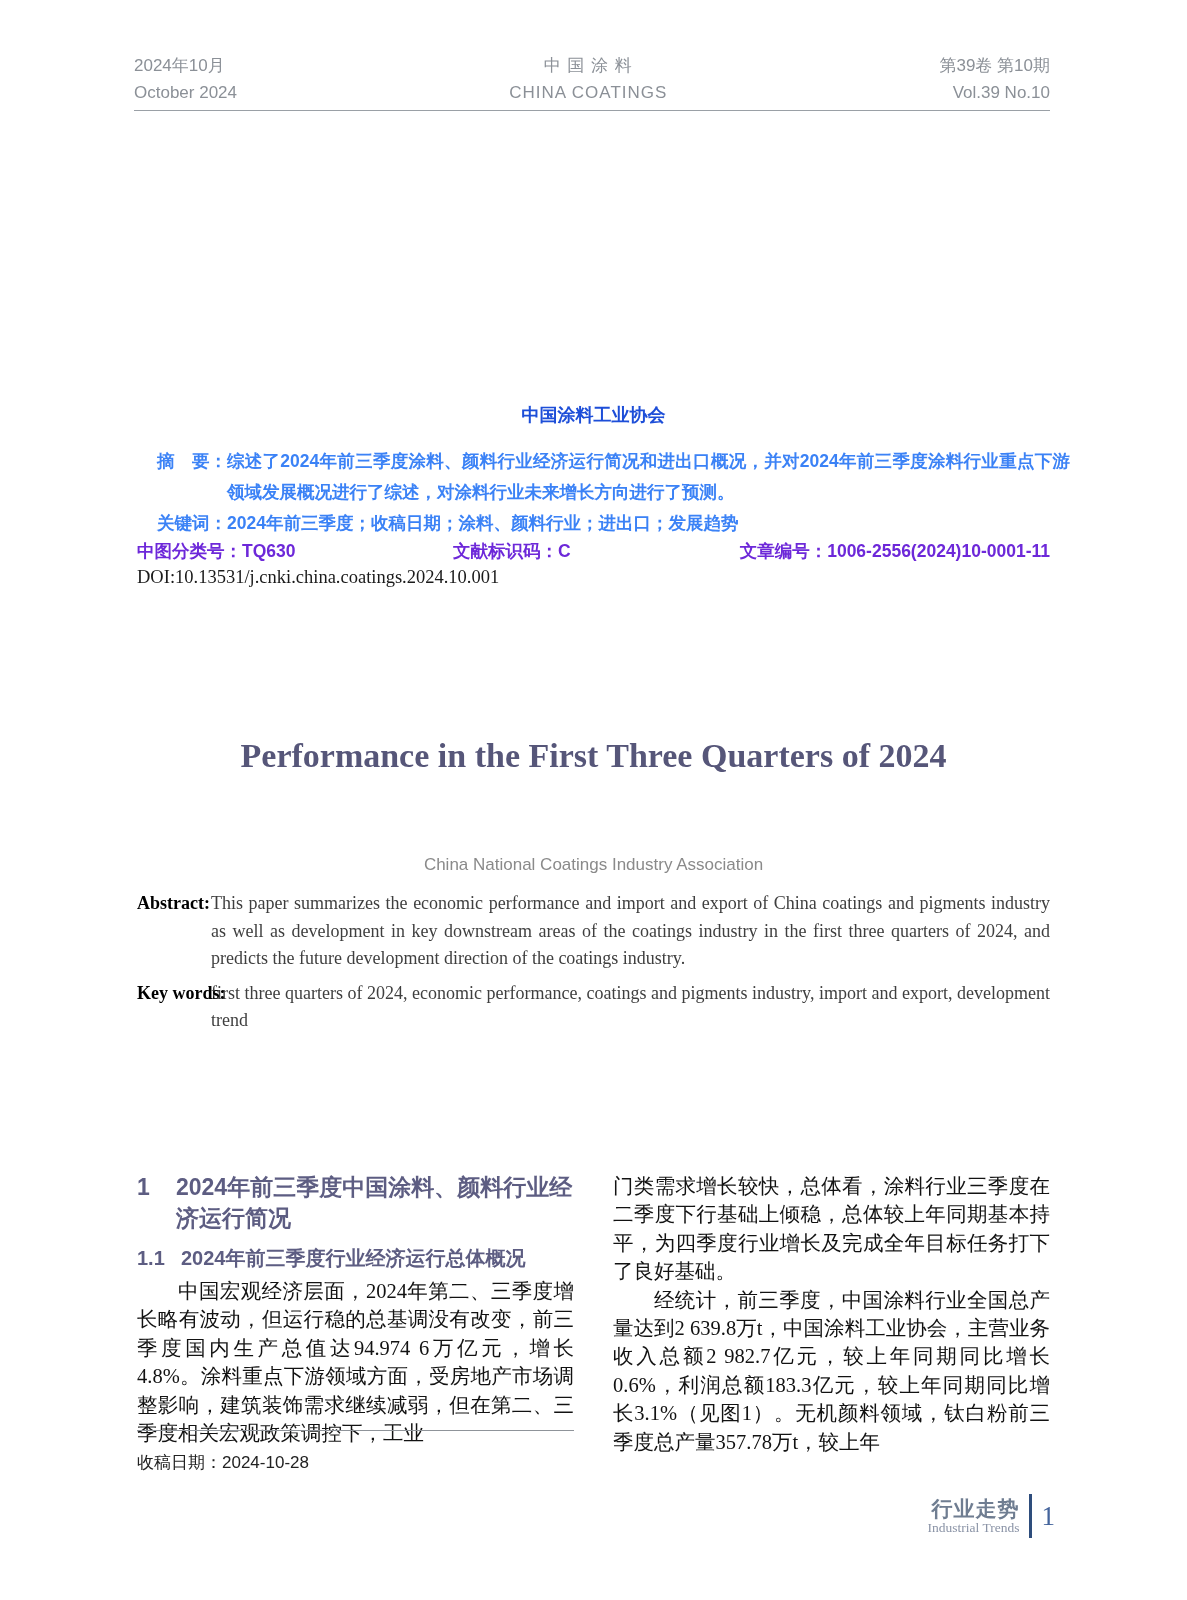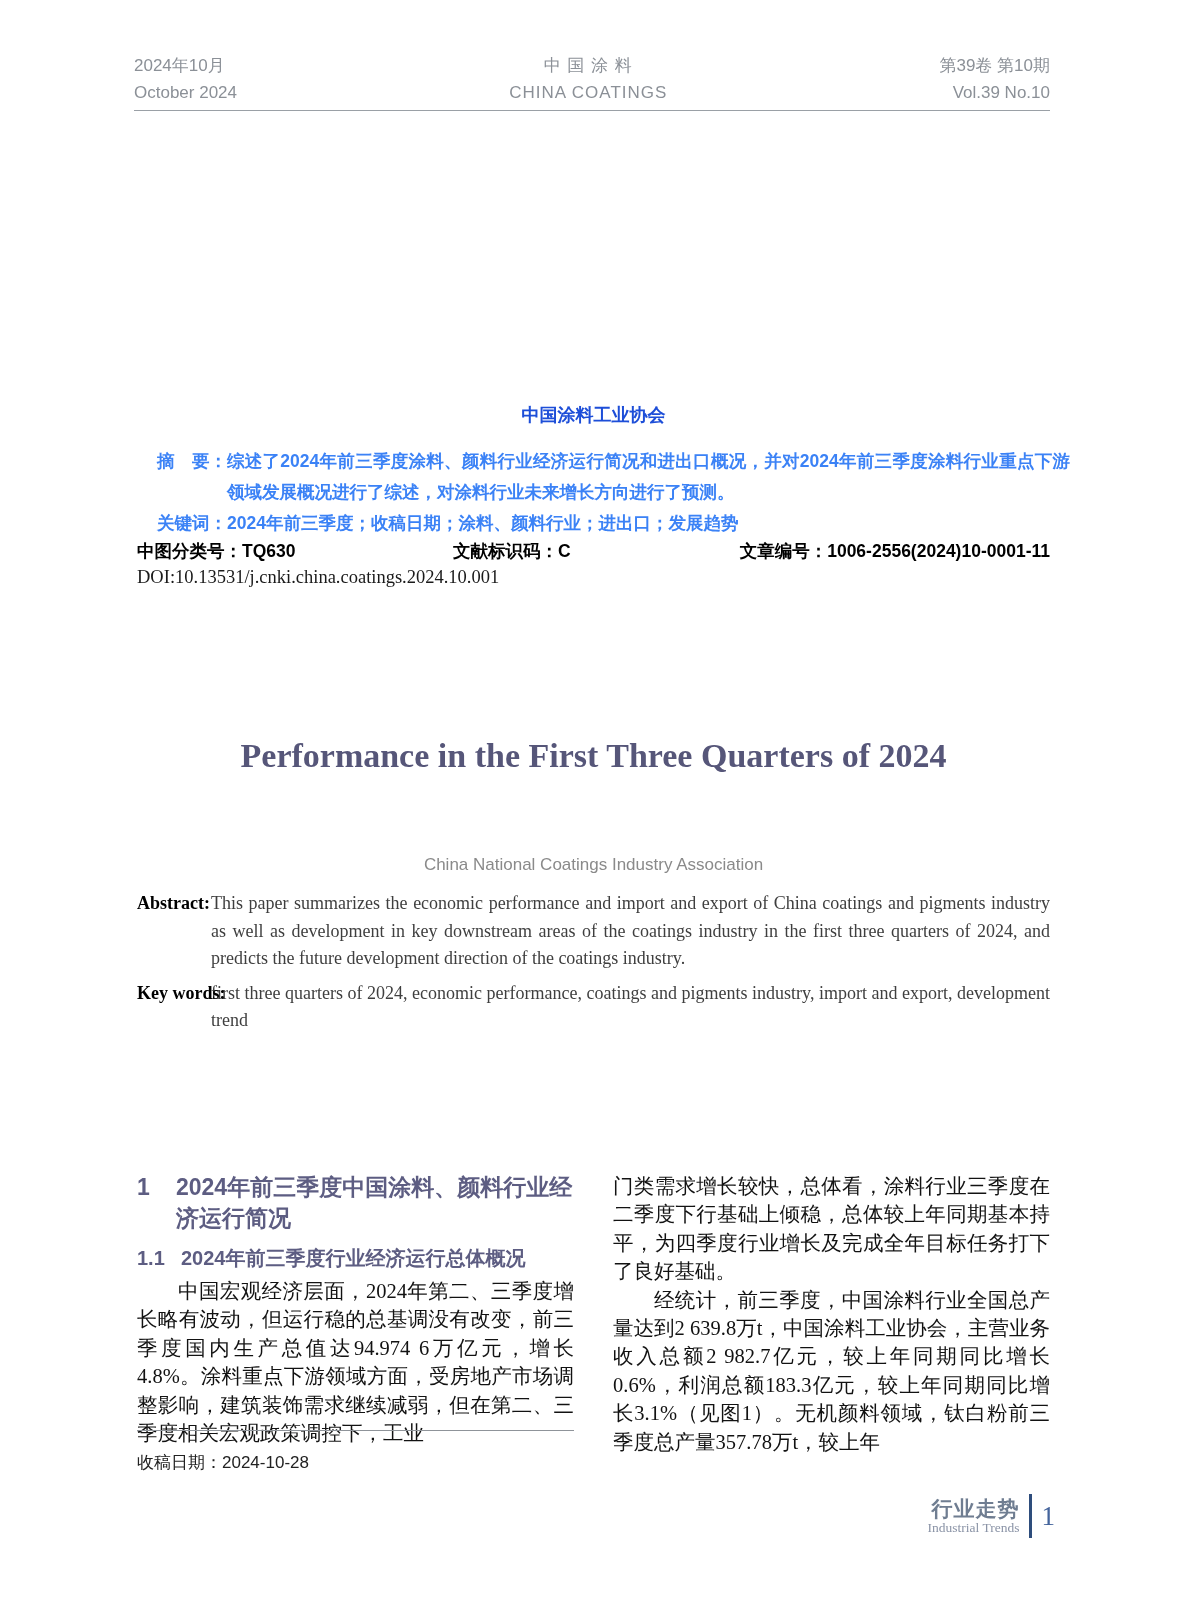--- a/index.html
+++ b/index.html
@@ -46,21 +46,21 @@
     position:absolute;left:137px;width:913px;top:446px;
     color:#3b82f6;font-size:17.5px;line-height:31px;font-weight:600;margin-left:20px;
   }
   .hang{position:relative;padding-left:70px;text-align:justify;}
   .hang>.lbl{position:absolute;left:0;top:0;white-space:nowrap;}
   .kw-cn{position:relative;padding-left:70px;margin-top:0;}
   .kw-cn>.lbl{position:absolute;left:0;top:0;white-space:nowrap;}
 
   .class-row{
     position:absolute;left:137px;width:913px;top:536px;
-    display:flex;color:#000000;font-size:17.5px;font-weight:600;line-height:30px;
+    display:flex;color:#6d28d9;font-size:17.5px;font-weight:600;line-height:30px;
   }
   .class-row .seg1{width:355px;}
   .class-row .seg2{width:286px;}
   .class-row .seg3{flex:1;white-space:nowrap;margin-left:32px;}
   .doi-line{
     position:absolute;left:137px;top:562px;
     color:#1a1a1a;font-size:18.5px;line-height:30px;font-weight:400;
   }
 
   

